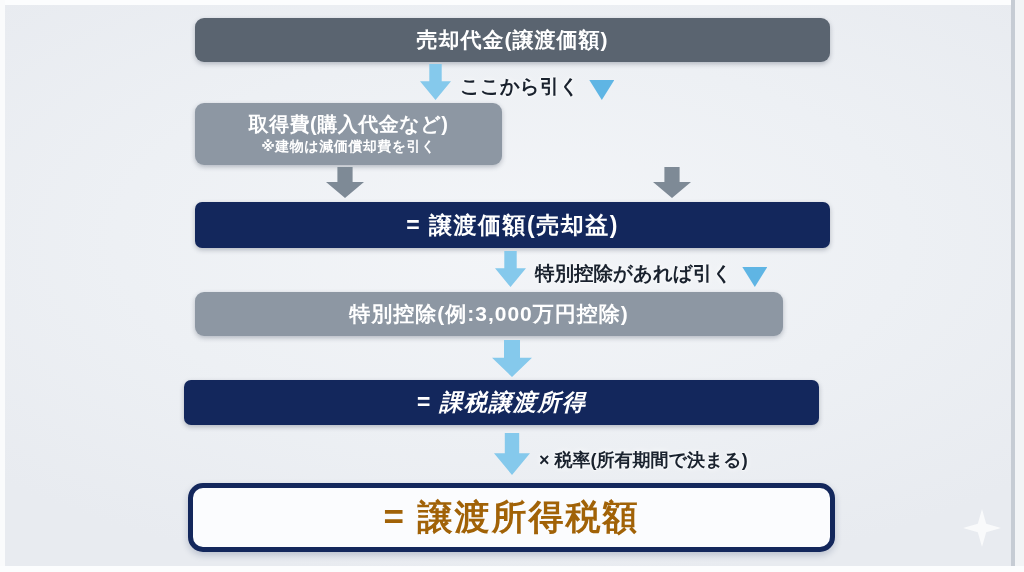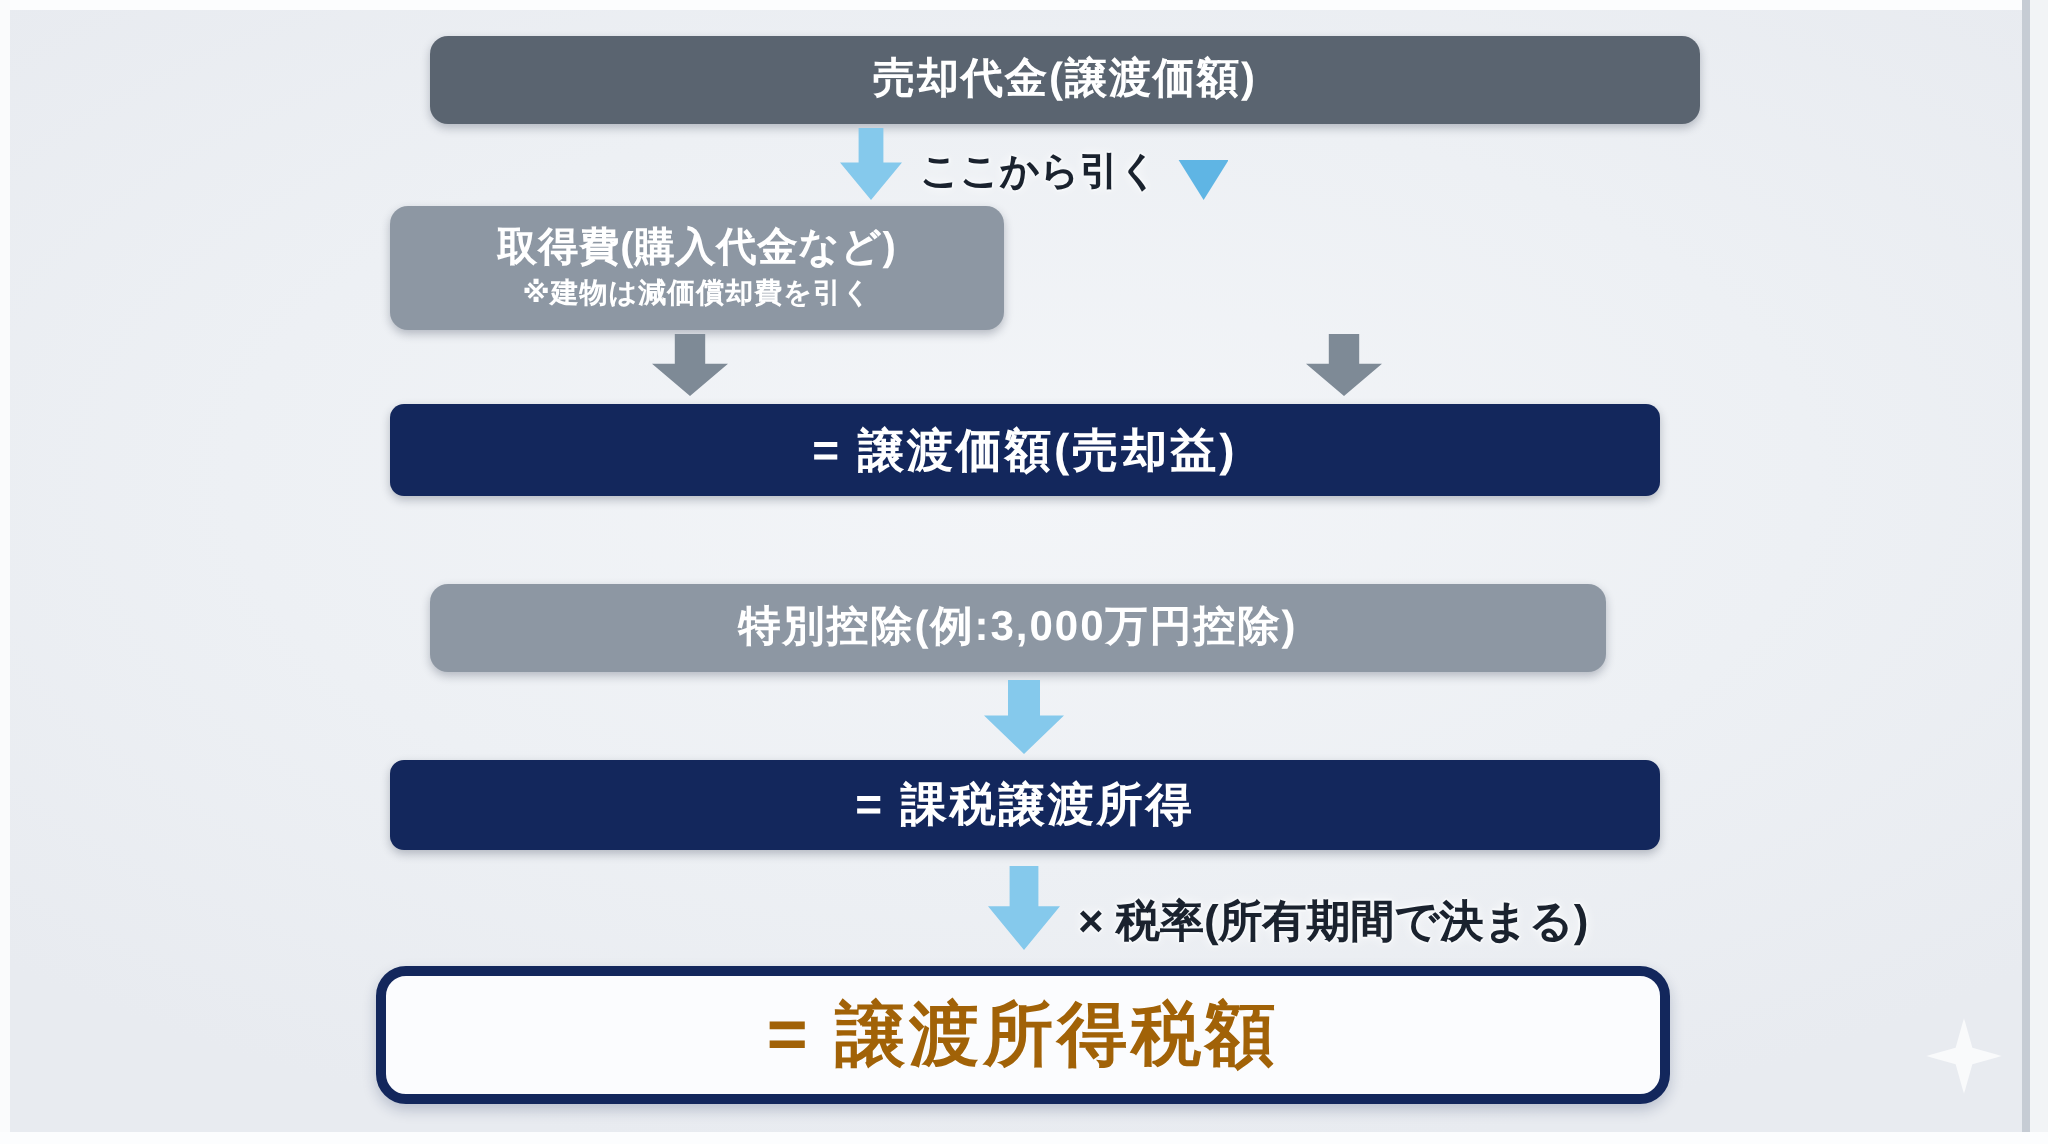--- a/index.html
+++ b/index.html
@@ -27,21 +27,21 @@
     border-radius: 9px;
     color: #ffffff;
     font-weight: bold;
     text-align: center;
     box-shadow: 0 2px 5px rgba(30,40,60,0.28);
     line-height: 1.25;
   }
   .gray-dark  { background: #5a6470; }
   .gray-light { background: #8d97a3; }
   .navy       { background: #13275c; border-radius: 7px; }
-  .t21 { font-size: 21px; letter-spacing: 1px; margin-left: 20px; }
+  .t21 { font-size: 21px; letter-spacing: 1px; }
   .t20 { font-size: 20px; letter-spacing: 0.5px; }
   .t23 { font-size: 23px; letter-spacing: 1.5px; }
   .sub-line { font-size: 14px; font-weight: bold; letter-spacing: 0.5px; margin-top: 1px; }
 
   .final-box {
     position: absolute;
     left: 188px; top: 483px; width: 647px; height: 69px;
     background: #fbfcfe;
     border: 5px solid #13275c;
     border-radius: 15px;
@@ -115,34 +115,39 @@
     <span class="sub-line">※建物は減価償却費を引く</span>
   </div>
 
   <div class="fat-arrow arrow-gray" style="left:326px; top:167px;"></div>
   <div class="fat-arrow arrow-gray" style="left:653px; top:167px;"></div>
 
   <div class="box navy t23" style="left:195px; top:202px; width:635px; height:46px;">
     <span>= 譲渡価額(売却益)</span>
   </div>
 
+  <div class="note-row" style="left:495px; top:251px;">
+    <div class="fat-arrow inline arrow-blue"></div>
+    <span class="note-text">特別控除があれば引く</span>
+    <div class="tri-down"></div>
+  </div>
 
   <div class="box gray-light t21" style="left:195px; top:292px; width:588px; height:44px;">
     <span>特別控除(例:3,000万円控除)</span>
   </div>
 
   <div class="fat-arrow arrow-blue center-arrow" style="left:492px; top:340px; width:40px; height:37px;"></div>
 
-  <div class="box navy t23" style="left:195px; top:380px; width:635px; height:45px;">
+  <div class="box navy t23" style="left:184px; top:380px; width:635px; height:45px;font-style:italic;">
     <span>= 課税譲渡所得</span>
   </div>
 
   <div class="note-row" style="left:494px; top:433px;">
     <div class="fat-arrow inline arrow-blue" style="width:36px; height:42px;"></div>
-    <span class="note-text" style="font-size:22px; line-height:29px;">× 税率(所有期間で決まる)</span>
+    <span class="note-text" style="font-size:18px; line-height:29px;">× 税率(所有期間で決まる)</span>
   </div>
 
   <div class="final-box">
     <span>= 譲渡所得税額</span>
   </div>
 
   <div class="sparkle"></div>
   <div class="edge-bottom"></div>
 </div>
 

